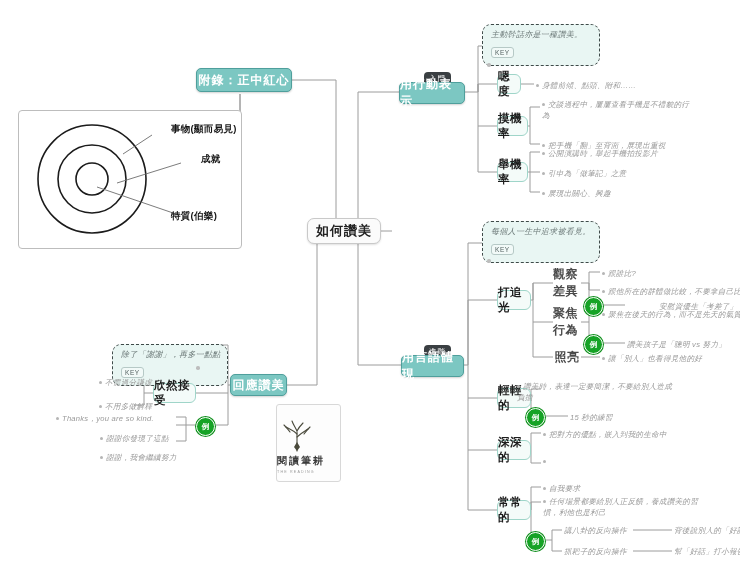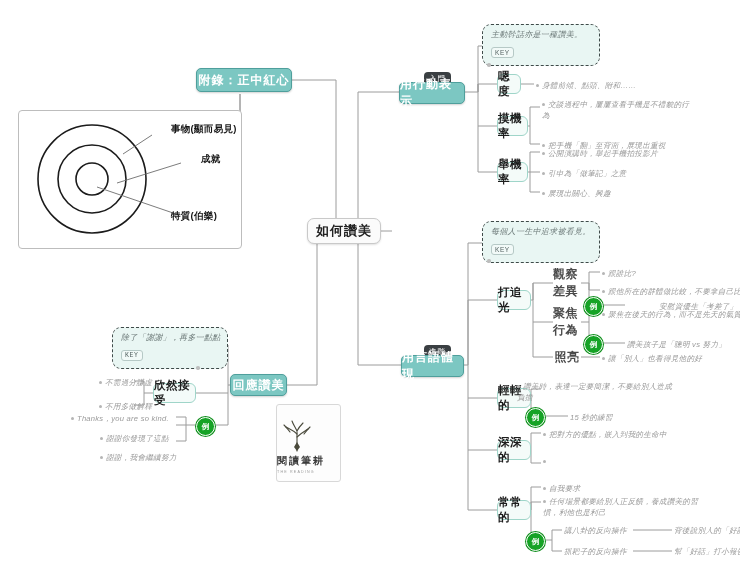--- a/index.html
+++ b/index.html
@@ -349,40 +349,40 @@
     <span>抓耙子的反向操作</span>
   </div>
   <div class="leaf" style="left:674px;top:546px;">
     <span>幫「好話」打小報告</span>
   </div>
 
   <div class="node teal-node" style="left:230px;top:374px;width:57px;height:22px;">
     <span>回應讚美</span>
   </div>
 
-  <div class="key-box" style="position:absolute;left:112px;top:327px;width:98px;font-family:Liberation Mono, monospace;">
+  <div class="key-box" style="position:absolute;left:112px;top:344px;width:98px;">
     <div class="key-text">除了「謝謝」，再多一點點</div>
     <div class="key-tag">KEY</div>
   </div>
   <div class="plain-dot" style="left:196px;top:366px;"></div>
 
   <div class="node mint-node" style="left:153px;top:383px;width:43px;height:20px;">
     <span>欣然接受</span>
   </div>
   <div class="leaf" style="left:99px;top:377px;text-align:right;">
     <span class="dot"></span><span>不需過分謙虛</span>
   </div>
   <div class="leaf" style="left:99px;top:401px;text-align:right;">
     <span class="dot"></span><span>不用多做解釋</span>
   </div>
 
   <div class="ex-badge" style="left:196px;top:417px;">
     <span>例</span>
   </div>
-  <div class="leaf" style="left:71px;top:413px;">
+  <div class="leaf" style="left:56px;top:413px;">
     <span class="dot"></span><span>Thanks，you are so kind.</span>
   </div>
   <div class="leaf" style="left:100px;top:433px;">
     <span class="dot"></span><span>謝謝你發現了這點</span>
   </div>
   <div class="leaf" style="left:100px;top:452px;">
     <span class="dot"></span><span>謝謝，我會繼續努力</span>
   </div>
 
   <div class="watermark" style="left:276px;top:404px;width:63px;height:69px;">

